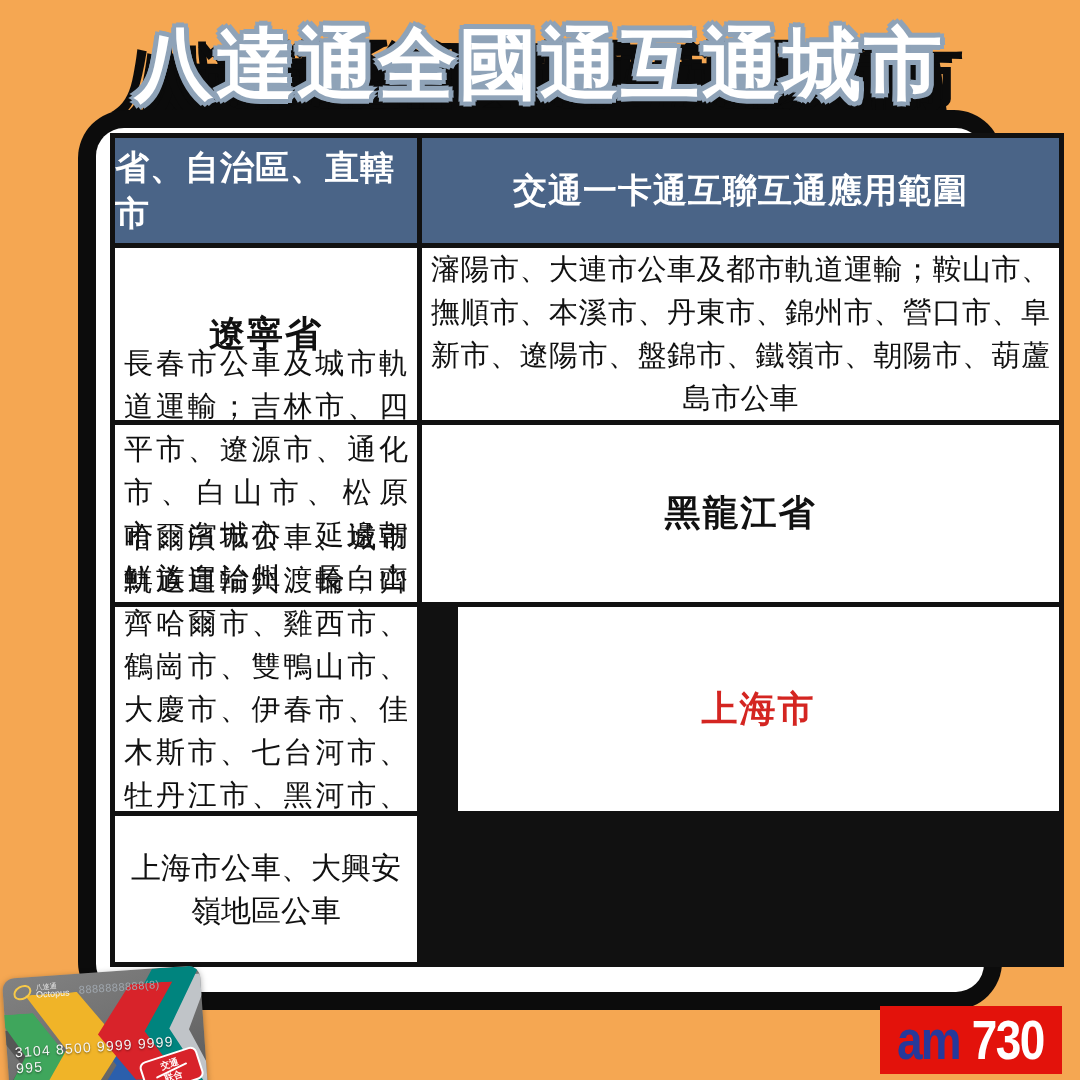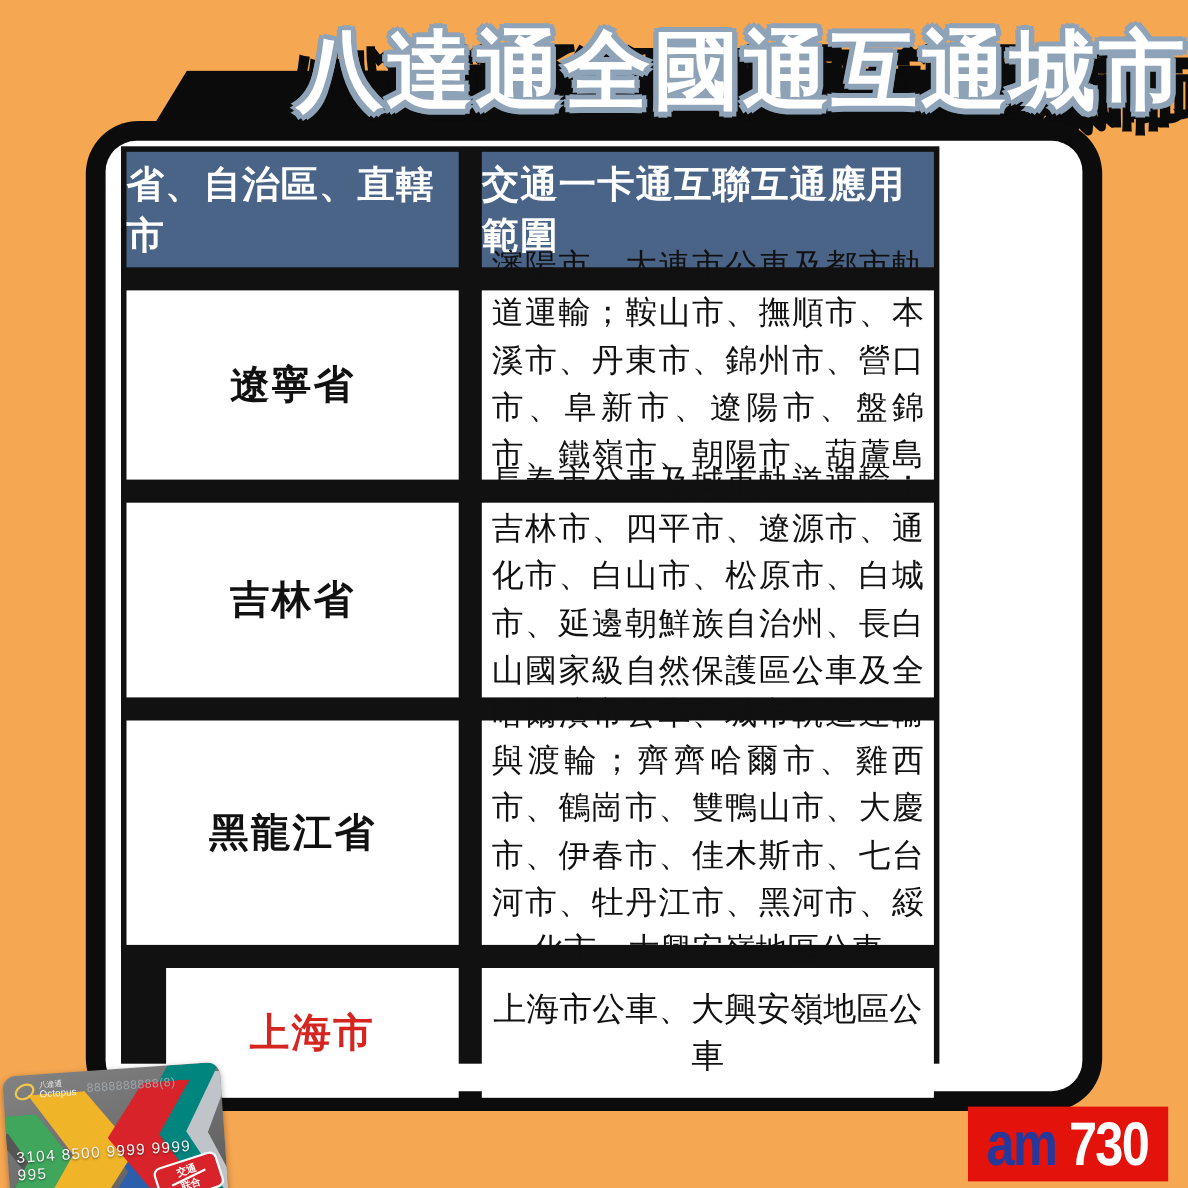--- a/index.html
+++ b/index.html
@@ -9,46 +9,46 @@
     font-family:"Liberation Sans","DejaVu Sans",sans-serif;
   }
   
   .title-band{
     position:absolute;left:136px;top:64px;width:812px;height:56px;
     background:#0b0b0b;
     clip-path:polygon(34px 0,calc(100% - 8px) 0,100% 100%,0 100%);
   }
   .page-title{
     position:absolute;left:0;top:16px;width:1080px;margin:0;
-    text-align:right;
+    text-align:center;
     font-size:78px;font-weight:bold;letter-spacing:3px;line-height:1.25;
     color:#ffffff;
     text-shadow:
       -5px 0 0 #8FA3B8, 5px 0 0 #8FA3B8, 0 -5px 0 #8FA3B8, 0 5px 0 #8FA3B8,
       -4px -4px 0 #8FA3B8, 4px -4px 0 #8FA3B8, -4px 4px 0 #8FA3B8, 4px 4px 0 #8FA3B8,
       -12px 18px 0 #0b0b0b, 12px 18px 0 #0b0b0b, 0 22px 0 #0b0b0b,
       -22px 14px 0 #0b0b0b, 22px 14px 0 #0b0b0b;
   }
   
   .black-card{
     position:absolute;left:78px;top:110px;width:924px;height:900px;
     background:#0c0c0c;border-radius:48px;
   }
   .white-panel{
     position:absolute;left:96px;top:128px;width:888px;height:864px;
     background:#ffffff;border-radius:28px;
   }
   
   .itable{
-    position:absolute;left:110px;top:133px;width:744px;height:834px;
+    position:absolute;left:110px;top:133px;width:954px;height:834px;
     background:#111111;
     display:grid;
     grid-template-columns:302px 1fr;
     grid-template-rows:105px 172px 177px 204px 1fr;
-    gap:21px;padding:5px;box-sizing:border-box;
+    gap:5px;padding:5px;box-sizing:border-box;
   }
   .cell{background:#ffffff;display:flex;align-items:center;justify-content:center;}
   .cell-header{
     background:#4A6487;color:#ffffff;font-weight:bold;font-size:34px;
     letter-spacing:1px;
   }
   .cell-region{font-size:36px;font-weight:bold;color:#111111;letter-spacing:2px;}
   .cell-region.red{color:#D42521;margin-left:36px;}
   .cell-scope{padding:16px 9px;}
   .cell-scope .scope-text{
@@ -111,21 +111,20 @@
 
 <div class="itable">
   <div class="cell cell-header">省、自治區、直轄市</div>
   <div class="cell cell-header">交通一卡通互聯互通應用範圍</div>
 
   <div class="cell cell-region">遼寧省</div>
   <div class="cell cell-scope">
     <div class="scope-text">瀋陽市、大連市公車及都市軌道運輸；鞍山市、撫順市、本溪市、丹東市、錦州市、營口市、阜新市、遼陽市、盤錦市、鐵嶺市、朝陽市、葫蘆島市公車</div>
   </div>
 
-  <div class="cell cell-region">吉林省</div>
   <div class="cell cell-scope">
     <div class="scope-text">長春市公車及城市軌道運輸；吉林市、四平市、遼源市、通化市、白山市、松原市、白城市、延邊朝鮮族自治州、長白山國家級自然保護區公車及全省縣公車</div>
   </div>
 
   <div class="cell cell-region">黑龍江省</div>
   <div class="cell cell-scope">
     <div class="scope-text">哈爾濱市公車、城市軌道運輸與渡輪；齊齊哈爾市、雞西市、鶴崗市、雙鴨山市、大慶市、伊春市、佳木斯市、七台河市、牡丹江市、黑河市、綏化市、大興安嶺地區公車</div>
   </div>
 
   <div class="cell cell-region red">上海市</div>

